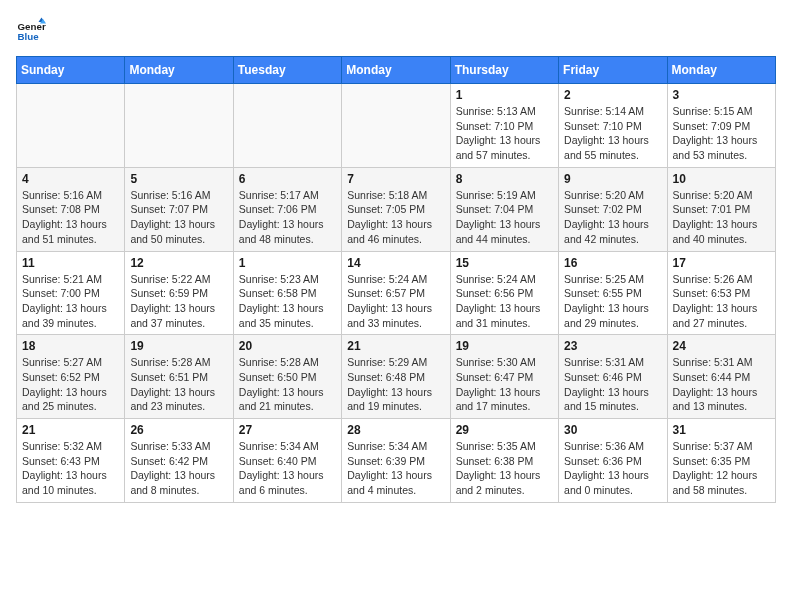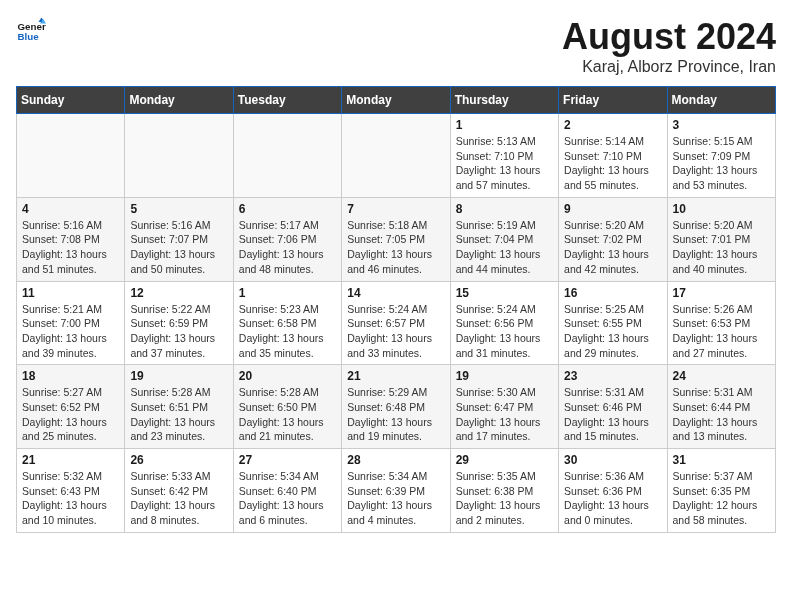--- a/index.html
+++ b/index.html
@@ -36,21 +36,21 @@
     .subtitle {
       font-size: 16px;
       color: #333;
     }
     .calendar {
       width: 100%;
       border-collapse: collapse;
       font-size: 11px;
     }
     .calendar th {
-      background: #404040;
+      background: #3b82f6;
       color: #fff;
       padding: 6px 4px;
       text-align: left;
       font-size: 12px;
       font-weight: bold;
       border: 1px solid #1565c0;
     }
     .calendar td {
       border: 1px solid #ccc;
       vertical-align: top;
@@ -82,24 +82,20 @@
 
 <div class="header">
   <div class="logo">
     <svg class="logo-icon" viewBox="0 0 40 40">
       <text x="2" y="18" font-size="13" font-weight="bold" fill="#1a1a1a">General</text>
       <text x="2" y="32" font-size="13" font-weight="bold" fill="#1565c0">Blue</text>
       <polygon points="30,8 38,8 34,2" fill="#1565c0"></polygon>
       <polygon points="32,10 40,10 36,4" fill="#42a5f5"></polygon>
     </svg>
   </div>
-  <div class="title-block">
-    <div class="month-title">August 2024</div>
-    <div class="subtitle">Karaj, Alborz Province, Iran</div>
-  </div>
 </div>
 
 <table class="calendar">
   <thead>
     <tr>
     <th>Sunday</th>
         <th>Monday</th>
         <th>Tuesday</th>
         <th>Monday</th>
         <th>Thursday</th>

